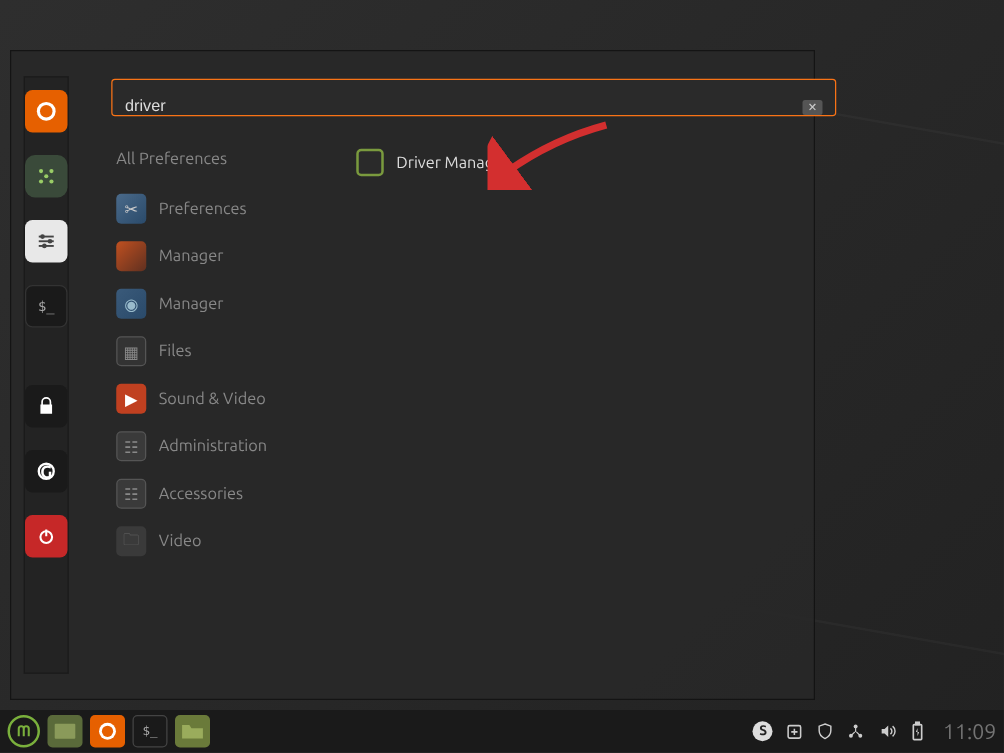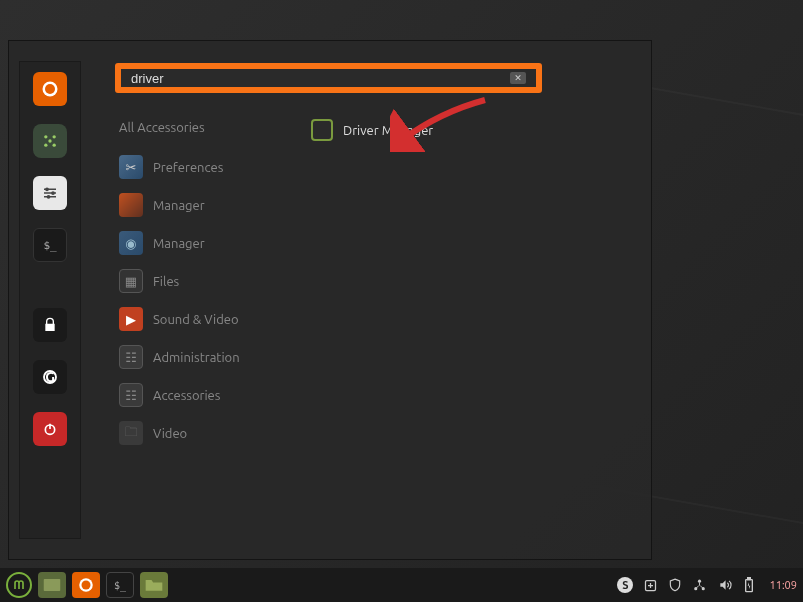--- a/index.html
+++ b/index.html
@@ -68,27 +68,27 @@
 .sb-terminal { background: #1a1a1a; border: 1px solid #333; border-radius: 6px; }
 .sb-lock { background: #1a1a1a; border-radius: 6px; color: #fff; }
 .sb-logout { background: #1a1a1a; border-radius: 6px; color: #fff; font-weight: bold; }
 .sb-power { background: #c62828; border-radius: 6px; color: #fff; }
 .spacer-small { height: 10px; }
 .menu-main {
   flex: 1;
   padding: 22px 20px 20px 34px;
 }
 .search-box {
-  width: 427px;
+  width: 580px;
   height: 30px;
   background: #2a2a2a;
-  border: 6px solid #f97316;
+  border: 1px solid #f97316;
   border-radius: 3px;
   padding: 0 10px;
-  display: flex; align-items: center;
+  display: flex; align-items: flex-end;
   margin-bottom: 20px;
 }
 .search-input {
   flex: 1;
   background: transparent;
   border: none;
   color: #ddd;
   font-size: 13px;
   outline: none;
 }
@@ -186,21 +186,21 @@
   font-size: 13px;
 }
 .tray-icon { cursor: pointer; display:flex; align-items:center; }
 .tray-s {
   width: 16px; height: 16px;
   background: #ddd; color: #222;
   border-radius: 50%;
   font-size: 11px; font-weight: bold;
   display:flex; align-items:center; justify-content:center;
 }
-.clock { font-size: 11px; color: #fca5a5; margin-left: 4px; text-align: center; }
+.clock { font-size: 17px; color: #737373; margin-left: 4px; text-align: center; }
 </style>
 </head>
 <body>
 
 <div class="desktop-bg">
   <div class="mint-logo-bg"></div>
 </div>
 
 <div class="menu-window">
   <div class="menu-sidebar">
@@ -254,21 +254,21 @@
   </div>
 
   <div class="menu-main">
     <div class="search-box">
       <input class="search-input" value="driver" style="">
       <span class="clear-btn">✕</span>
     </div>
     <div class="menu-body">
       <div class="categories">
         <div class="cat-item">
-          <span>All Accessories</span>
+          <span>All Preferences</span>
         </div>
         <div class="cat-item">
           <span class="cat-icon ci-accessories">✂</span>
           <span>Preferences</span>
         </div>
         <div class="cat-item">
           <span class="cat-icon ci-graphics"></span>
           <span>Manager</span>
         </div>
         <div class="cat-item">

